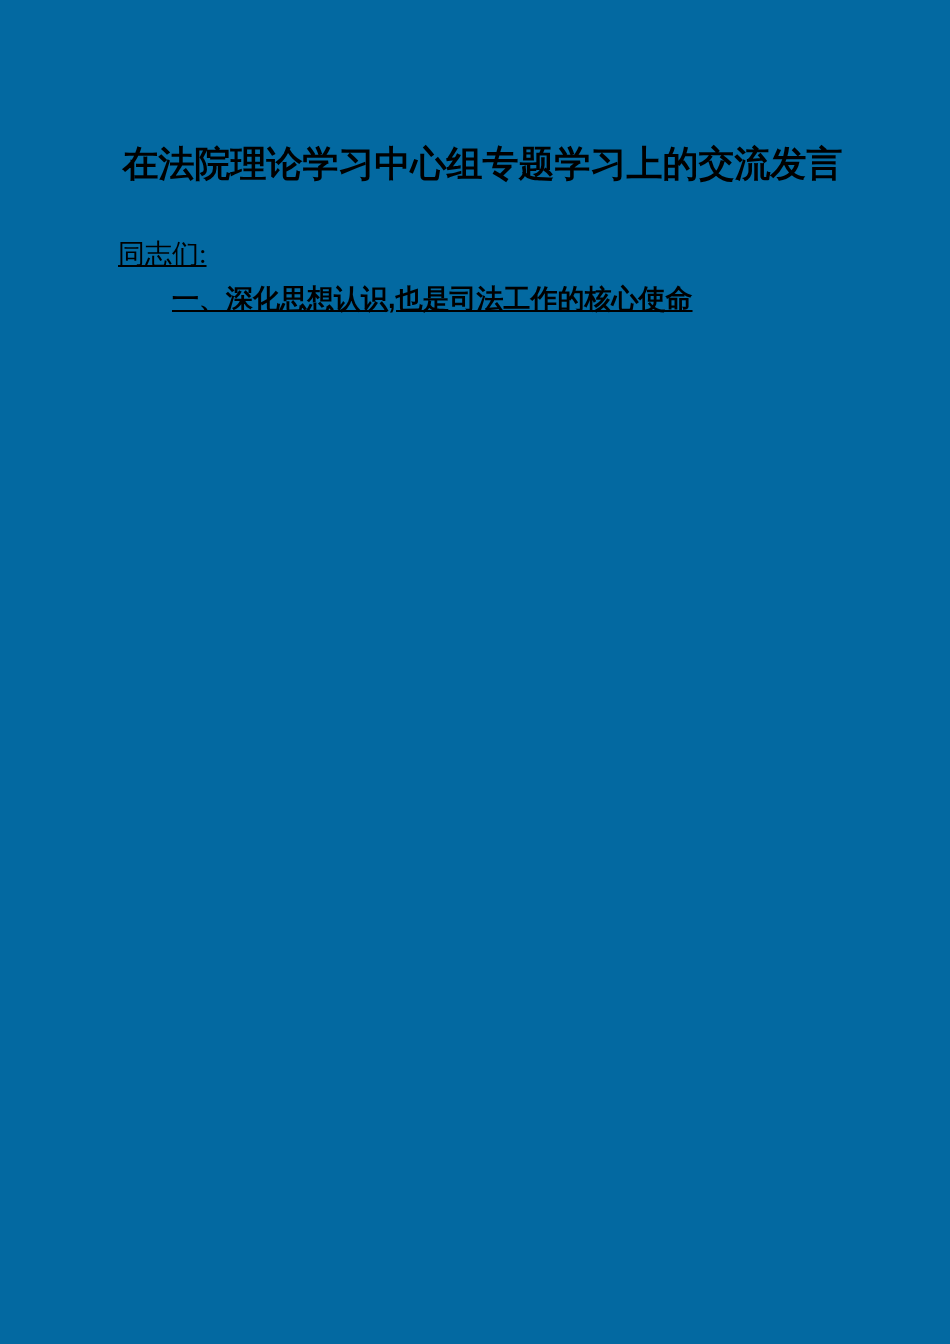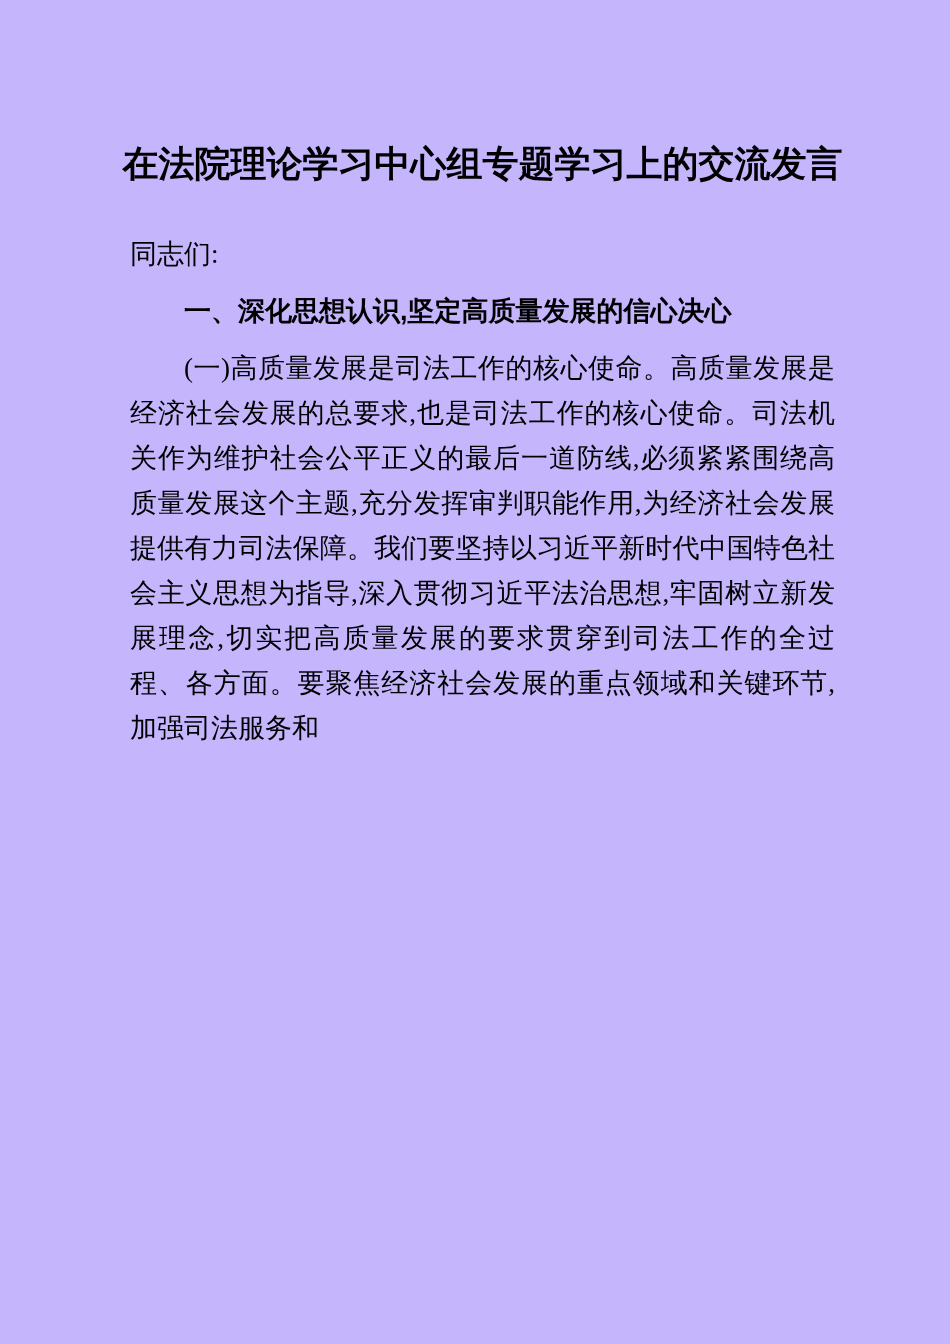--- a/index.html
+++ b/index.html
@@ -4,21 +4,21 @@
 <style>
   html, body {
     margin: 0;
     padding: 0;
     background: #ffffff;
   }
   .page {
     position: relative;
     width: 950px;
     height: 1344px;
-    background: #c4b5fd;
+    background: #0369a1;
     box-sizing: border-box;
     padding: 142px 103px 0 118px;
     overflow: hidden;
   }
   .doc-title {
     margin: 0 0 46px 0;
     font-family: "Liberation Serif", "DejaVu Serif", serif;
     font-size: 36px;
     font-weight: bold;
     line-height: 44px;
@@ -27,38 +27,38 @@
     letter-spacing: 0px;
   }
   .doc-body {
     font-family: "Liberation Serif", "DejaVu Serif", serif;
     font-size: 27px;
     line-height: 45px;
     color: #000000;
     text-align: justify;
   }
   .para {
-    margin: 12px;
+    margin: 0;
     padding: 0;
+    text-decoration: underline;
   }
   .para.salutation {
     text-indent: 0;
   }
   .para.body {
     text-indent: 2em;
   }
   .para.heading {
     text-indent: 2em;
     font-weight: bold;
     font-family: "Liberation Sans", "DejaVu Sans", sans-serif;
   }
 </style>
 </head>
 <body>
 
 <div class="page">
   <h1 class="doc-title">在法院理论学习中心组专题学习上的交流发言</h1>
   <div class="doc-body">
       <p class="para salutation">同志们:</p>
-      <p class="para heading">一、深化思想认识,坚定高质量发展的信心决心</p>
-      <p class="para body">(一)高质量发展是司法工作的核心使命。高质量发展是经济社会发展的总要求,也是司法工作的核心使命。司法机关作为维护社会公平正义的最后一道防线,必须紧紧围绕高质量发展这个主题,充分发挥审判职能作用,为经济社会发展提供有力司法保障。我们要坚持以习近平新时代中国特色社会主义思想为指导,深入贯彻习近平法治思想,牢固树立新发展理念,切实把高质量发展的要求贯穿到司法工作的全过程、各方面。要聚焦经济社会发展的重点领域和关键环节,加强司法服务和</p>
+      <p class="para heading">一、深化思想认识,也是司法工作的核心使命</p>
     </div>
 </div>
 
 </body></html>

